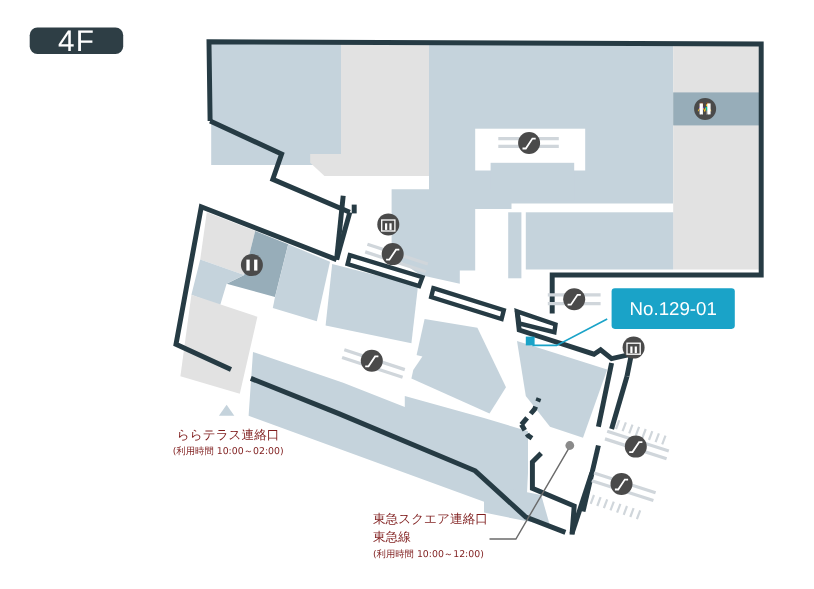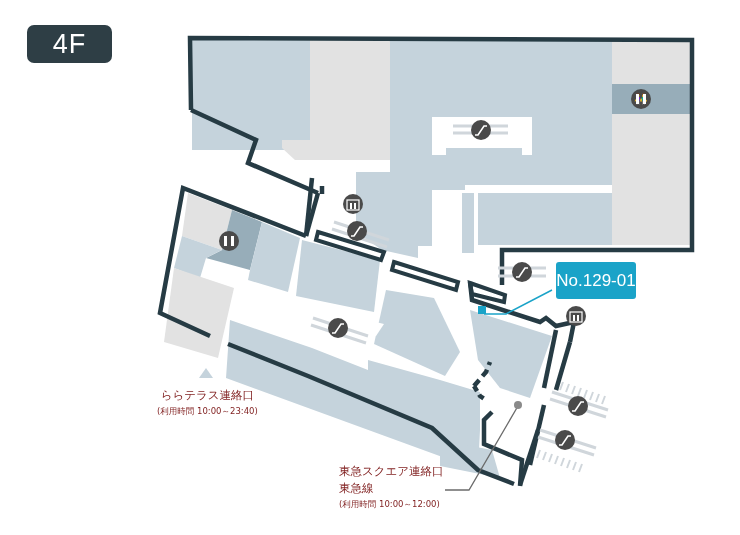--- a/index.html
+++ b/index.html
@@ -1,23 +1,23 @@
 <!DOCTYPE html>
 <html><head>
 <meta charset="utf-8">
 <style>
   html, body { margin: 0; padding: 0; background: #ffffff; }
   body { width: 740px; height: 535px; position: relative; overflow: hidden;
          font-family: "DejaVu Sans", "Liberation Sans", sans-serif; }
-  .floor-badge { position: absolute; left: 27px; top: 25px; width: 85px; height: 38px;
+  .floor-badge { position: absolute; left: 27px; top: 25px; width: 85px; height: 24px;
                  background: #2e3e45; border-radius: 7px; color: #fff;
                  display: flex; align-items: center; justify-content: center;
                  font-family: "Liberation Sans", sans-serif; font-size: 27px; letter-spacing: 1px; }
   svg.map { position: absolute; left: 0; top: 0; }
-  .shop-label { position: absolute; left: 556px; top: 262px; width: 80px; height: 37px;
+  .shop-label { position: absolute; left: 556px; top: 262px; width: 112px; height: 37px;
                 background: #1aa3c8; color: #fff; border-radius: 3px;
                 display: flex; align-items: center; justify-content: center;
                 font-family: "Liberation Sans", sans-serif; font-size: 17px; }
   .txt { position: absolute; color: #7f1d1d; white-space: nowrap; }
   .txt .name { font-size: 11.5px; line-height: 17px; display: block; }
   .txt .hours { font-size: 8.5px; line-height: 14px; display: block; }
   .lara { left: 157px; top: 387px; text-align: center; }
   .tokyu { left: 339px; top: 463px; }
 </style>
 </head>
@@ -154,20 +154,20 @@
       <polyline points="572,411 575,411 581,402 584,402" fill="none"></polyline>
     <circle cx="565" cy="440" r="10" stroke="none"></circle>
       <polyline points="559,445 562,445 568,436 571,436" fill="none"></polyline>
   </g>
 </svg>
 
 <div class="shop-label">No.129-01</div>
 
 <div class="txt lara">
   <span class="name">ららテラス連絡口</span>
-  <span class="hours">(利用時間 10:00～23:40)</span>
+  <span class="hours">(利用時間 10:00～02:00)</span>
 </div>
 
 <div class="txt tokyu">
   <span class="name">東急スクエア連絡口</span>
   <span class="name">東急線</span>
   <span class="hours">(利用時間 10:00～12:00)</span>
 </div>
 
 </body></html>

